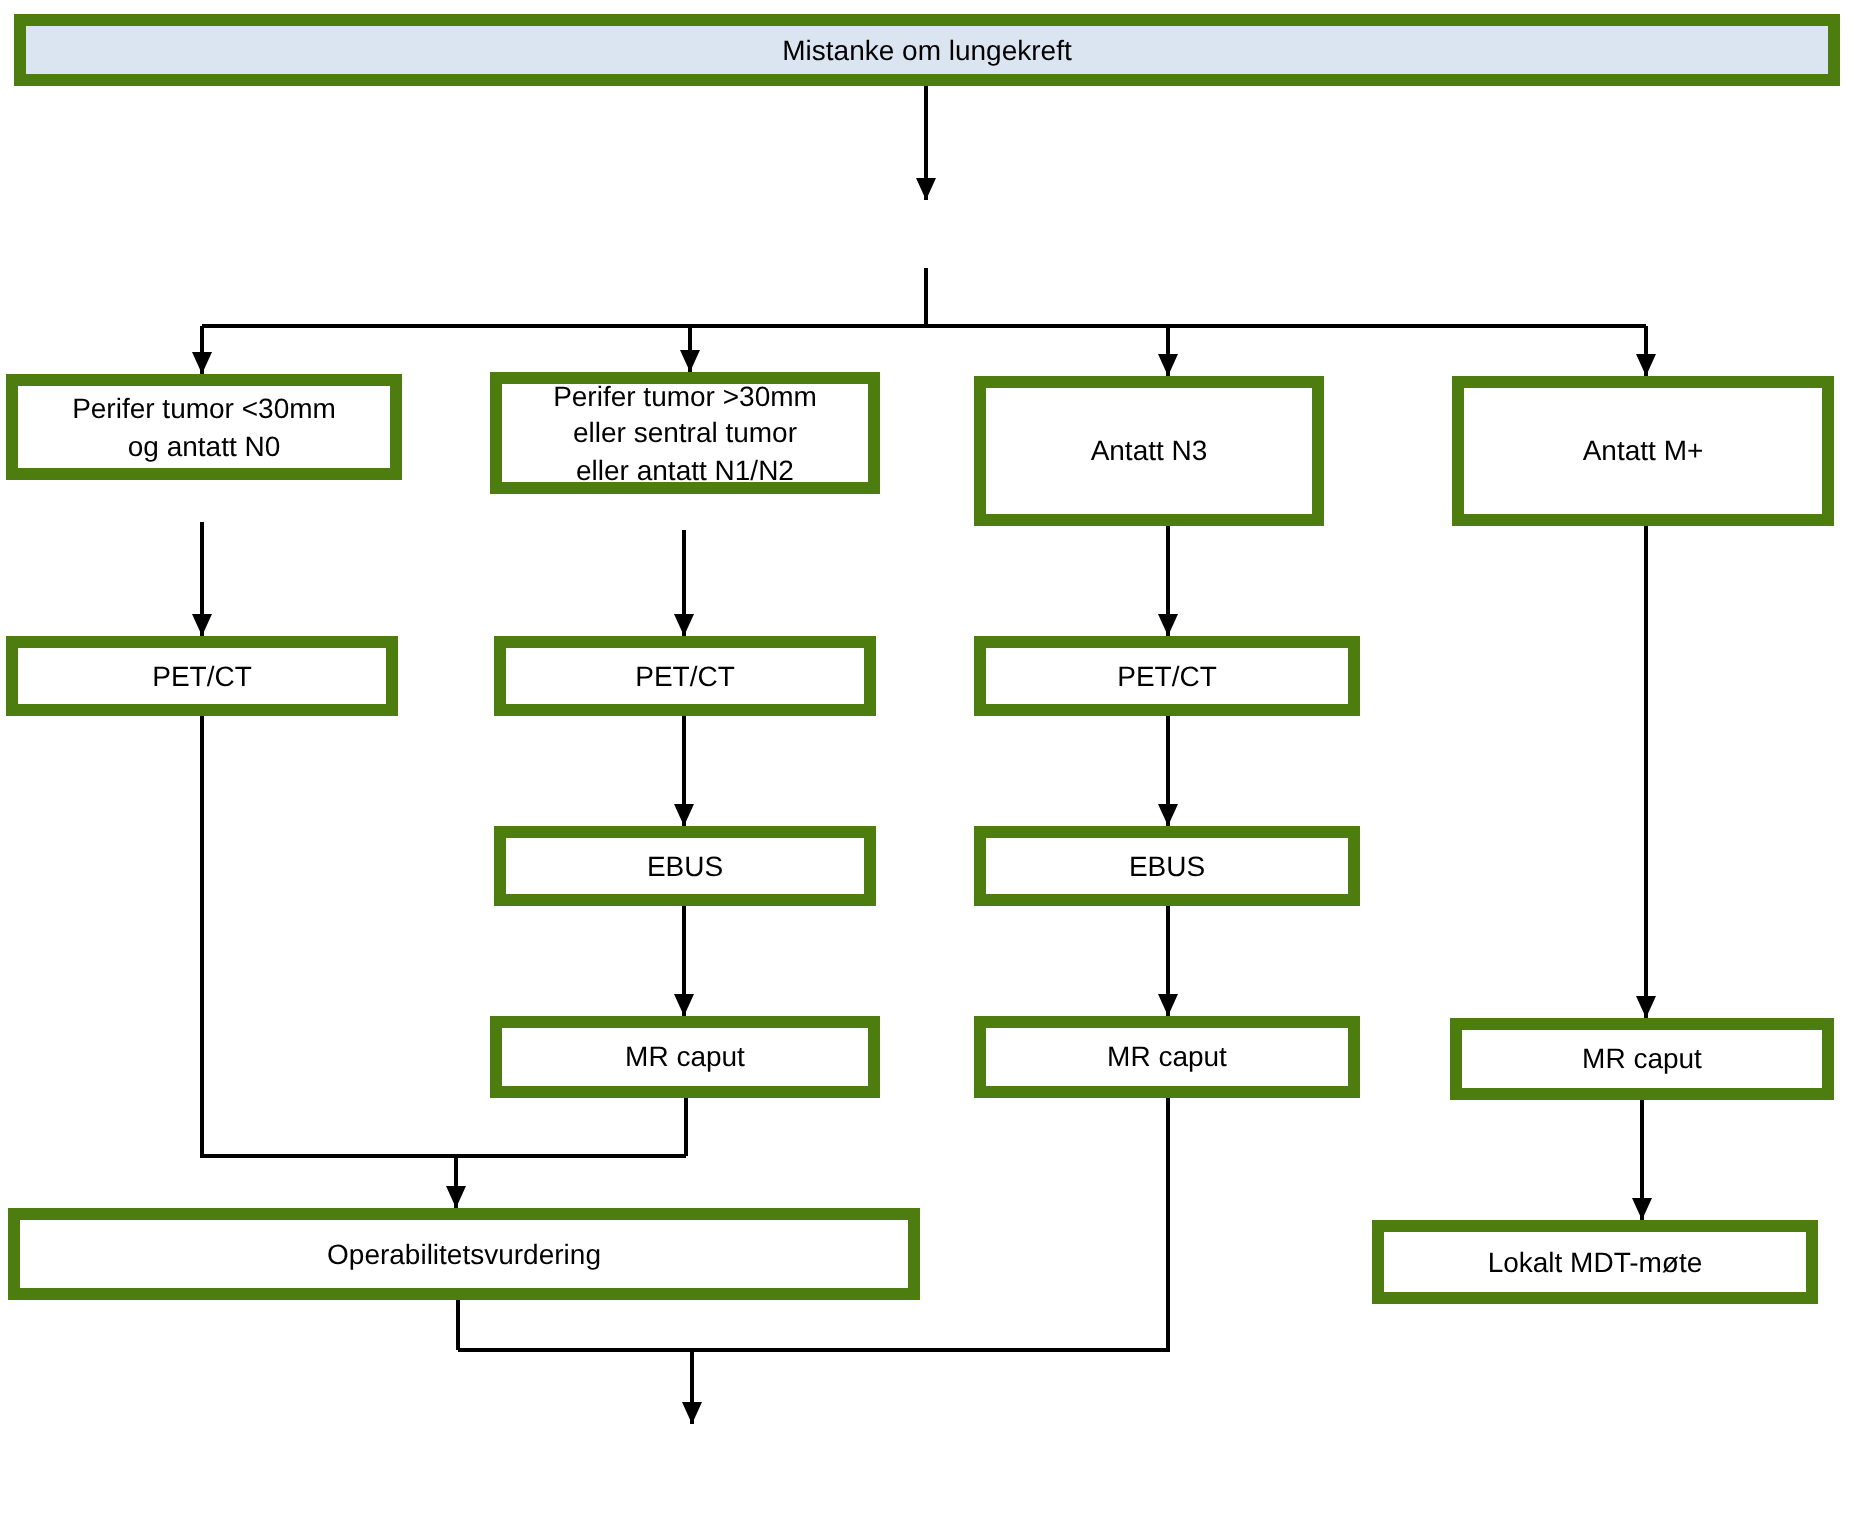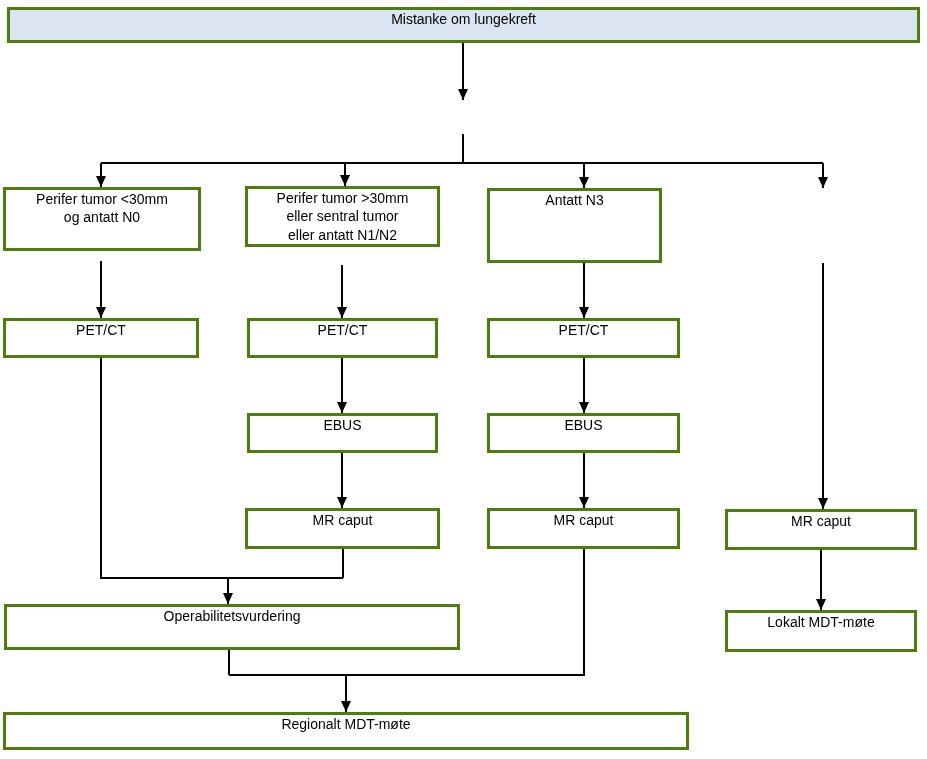--- a/index.html
+++ b/index.html
@@ -8,24 +8,24 @@
     width:927px;height:759px;
     background:#ffffff;
     font-family:"Liberation Sans", sans-serif;
     color:#000;
     overflow:hidden;
   }
   .edges{position:absolute;left:0;top:0;width:927px;height:759px;}
   .node{
     position:absolute;
     box-sizing:border-box;
-    border:3px solid #4d7c0f;
+    border:6px solid #4d7c0f;
     background:#ffffff;
     display:flex;
-    align-items:flex-start;
+    align-items:center;
     justify-content:center;
     text-align:center;
     font-size:14px;
     line-height:1.32;
     white-space:pre-line;
   }
   .node.banner{background:#dbe5f1;}
 </style>
 </head>
 <body>
@@ -62,35 +62,38 @@
       <path d="M346,675 V712" marker-end="url(#arrow)"></path>
       <path d="M821,550 V610" marker-end="url(#arrow)"></path>
     </g>
   </svg>
 
   <div class="node banner" style="left:7px;top:7px;width:913px;height:36px">
     <span>Mistanke om lungekreft</span>
   </div>
 
 
-  <div class="node" style="left:3px;top:187px;width:198px;height:64px">
+  <div class="node" style="left:3px;top:187px;width:198px;height:53px">
     <span>Perifer tumor &lt;30mm
 og antatt N0</span>
   </div>
 
   <div class="node" style="left:245px;top:186px;width:195px;height:61px">
     <span>Perifer tumor &gt;30mm
 eller sentral tumor
 eller antatt N1/N2</span>
   </div>
 
   <div class="node" style="left:487px;top:188px;width:175px;height:75px">
     <span>Antatt N3</span>
   </div>
 
+  <div class="node" style="left:726px;top:188px;width:191px;height:75px">
+    <span>Antatt M+</span>
+  </div>
 
   <div class="node" style="left:3px;top:318px;width:196px;height:40px">
     <span>PET/CT</span>
   </div>
 
   <div class="node" style="left:247px;top:318px;width:191px;height:40px">
     <span>PET/CT</span>
   </div>
 
   <div class="node" style="left:487px;top:318px;width:193px;height:40px">
@@ -114,21 +117,18 @@
   </div>
 
   <div class="node" style="left:725px;top:509px;width:192px;height:41px">
     <span>MR caput</span>
   </div>
 
   <div class="node" style="left:4px;top:604px;width:456px;height:46px">
     <span>Operabilitetsvurdering</span>
   </div>
 
-  <div class="node" style="left:725px;top:610px;width:192px;height:42px">
+  <div class="node" style="left:686px;top:610px;width:223px;height:42px">
     <span>Lokalt MDT-møte</span>
   </div>
 
-  <div class="node" style="left:3px;top:712px;width:686px;height:38px">
-    <span>Regionalt MDT-møte</span>
-  </div>
 
 </div>
 
 </body></html>

